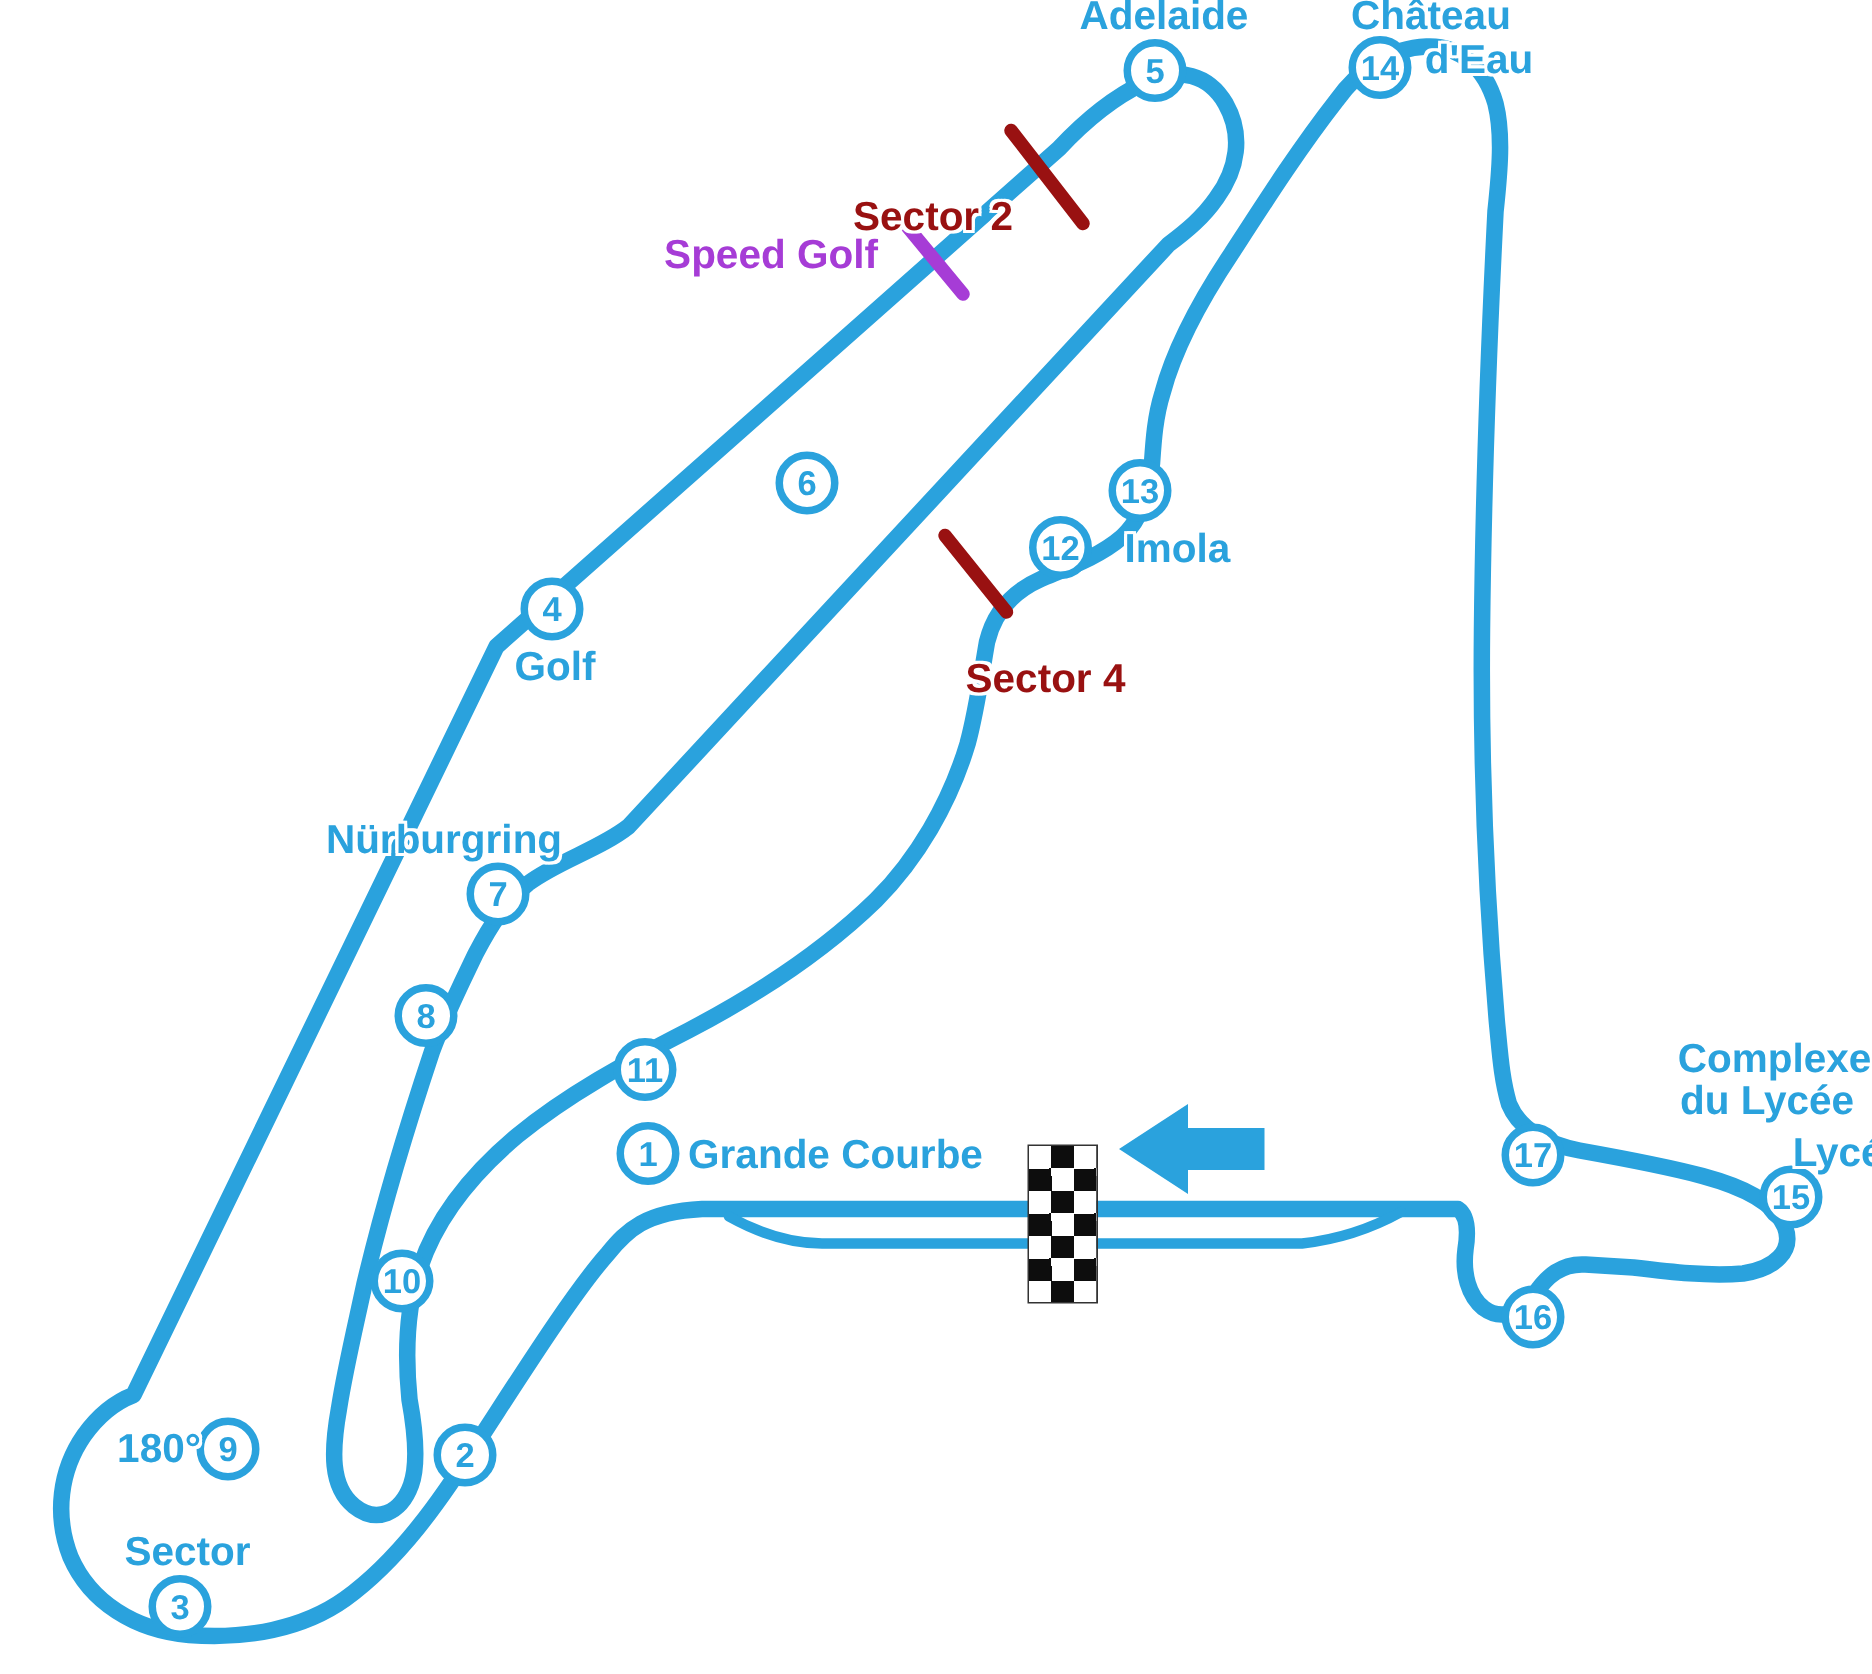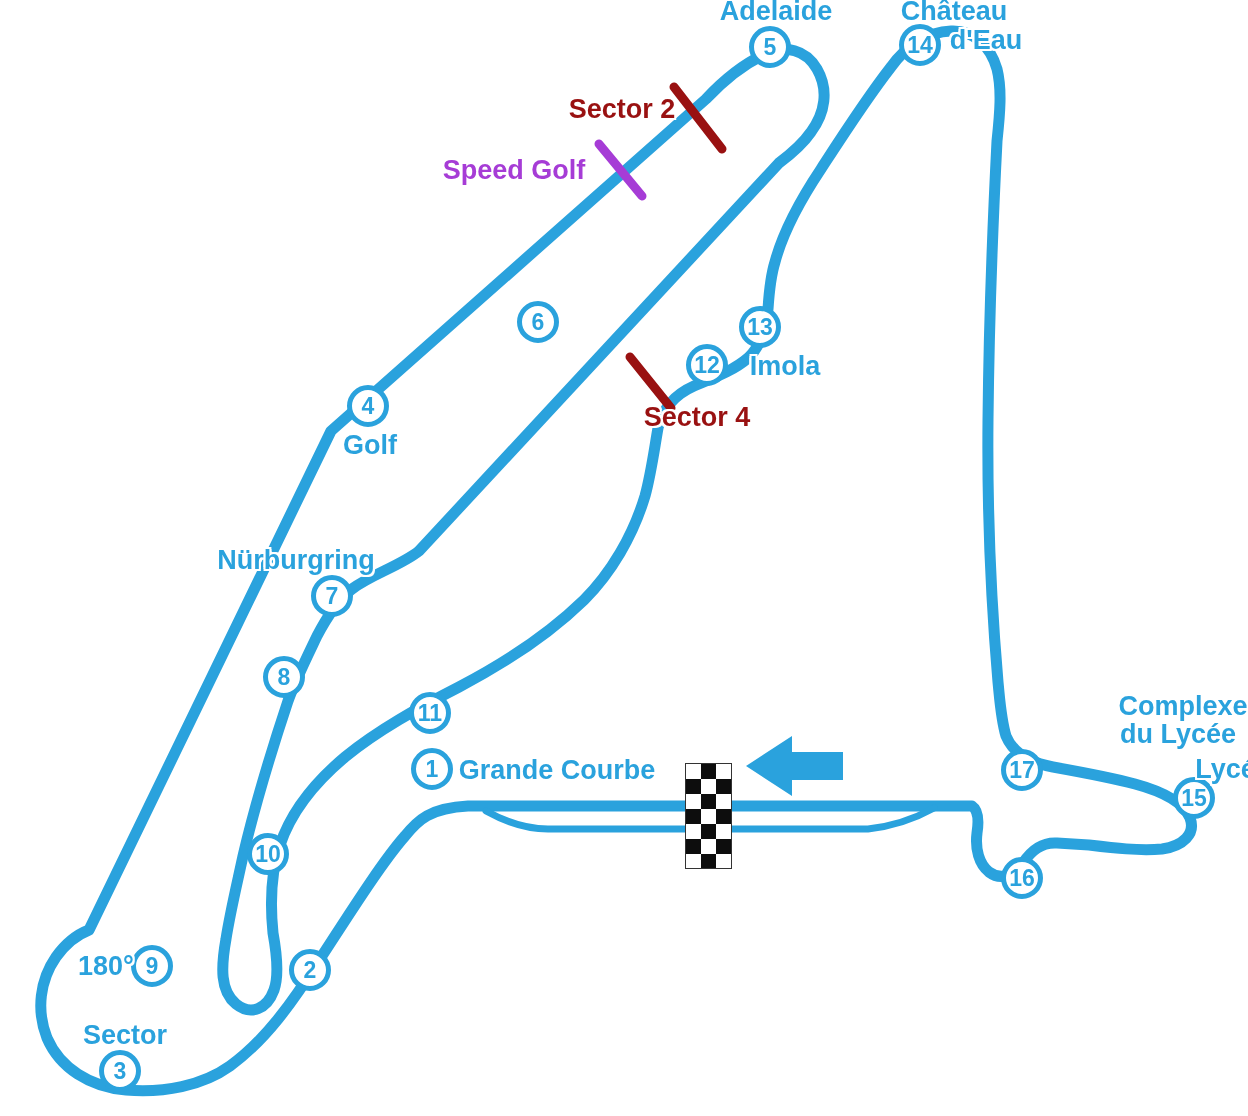--- a/index.html
+++ b/index.html
@@ -49,21 +49,21 @@
     position:absolute;
     transform:translate(-50%,-50%);
     font-weight:bold;
     font-size:27px;
     white-space:nowrap;
     text-shadow:
       -2px -2px 0 #fff, 2px -2px 0 #fff, -2px 2px 0 #fff, 2px 2px 0 #fff,
       0 -2px 0 #fff, 0 2px 0 #fff, -2px 0 0 #fff, 2px 0 0 #fff;
   }
   .track-label.blue{color:var(--label);}
-  .track-label.sector{color:var(--sector);}
+  .track-label.sector{color:var(--sector);margin-top:36px;}
   .track-label.speedtrap{color:var(--speed-trap);}
 </style>
 </head>
 <body>
 
 <div class="stage">
 
   <svg class="track-svg" width="1248" height="1116" viewBox="0 0 1248 1116">
 
     <path class="track-path" d="

